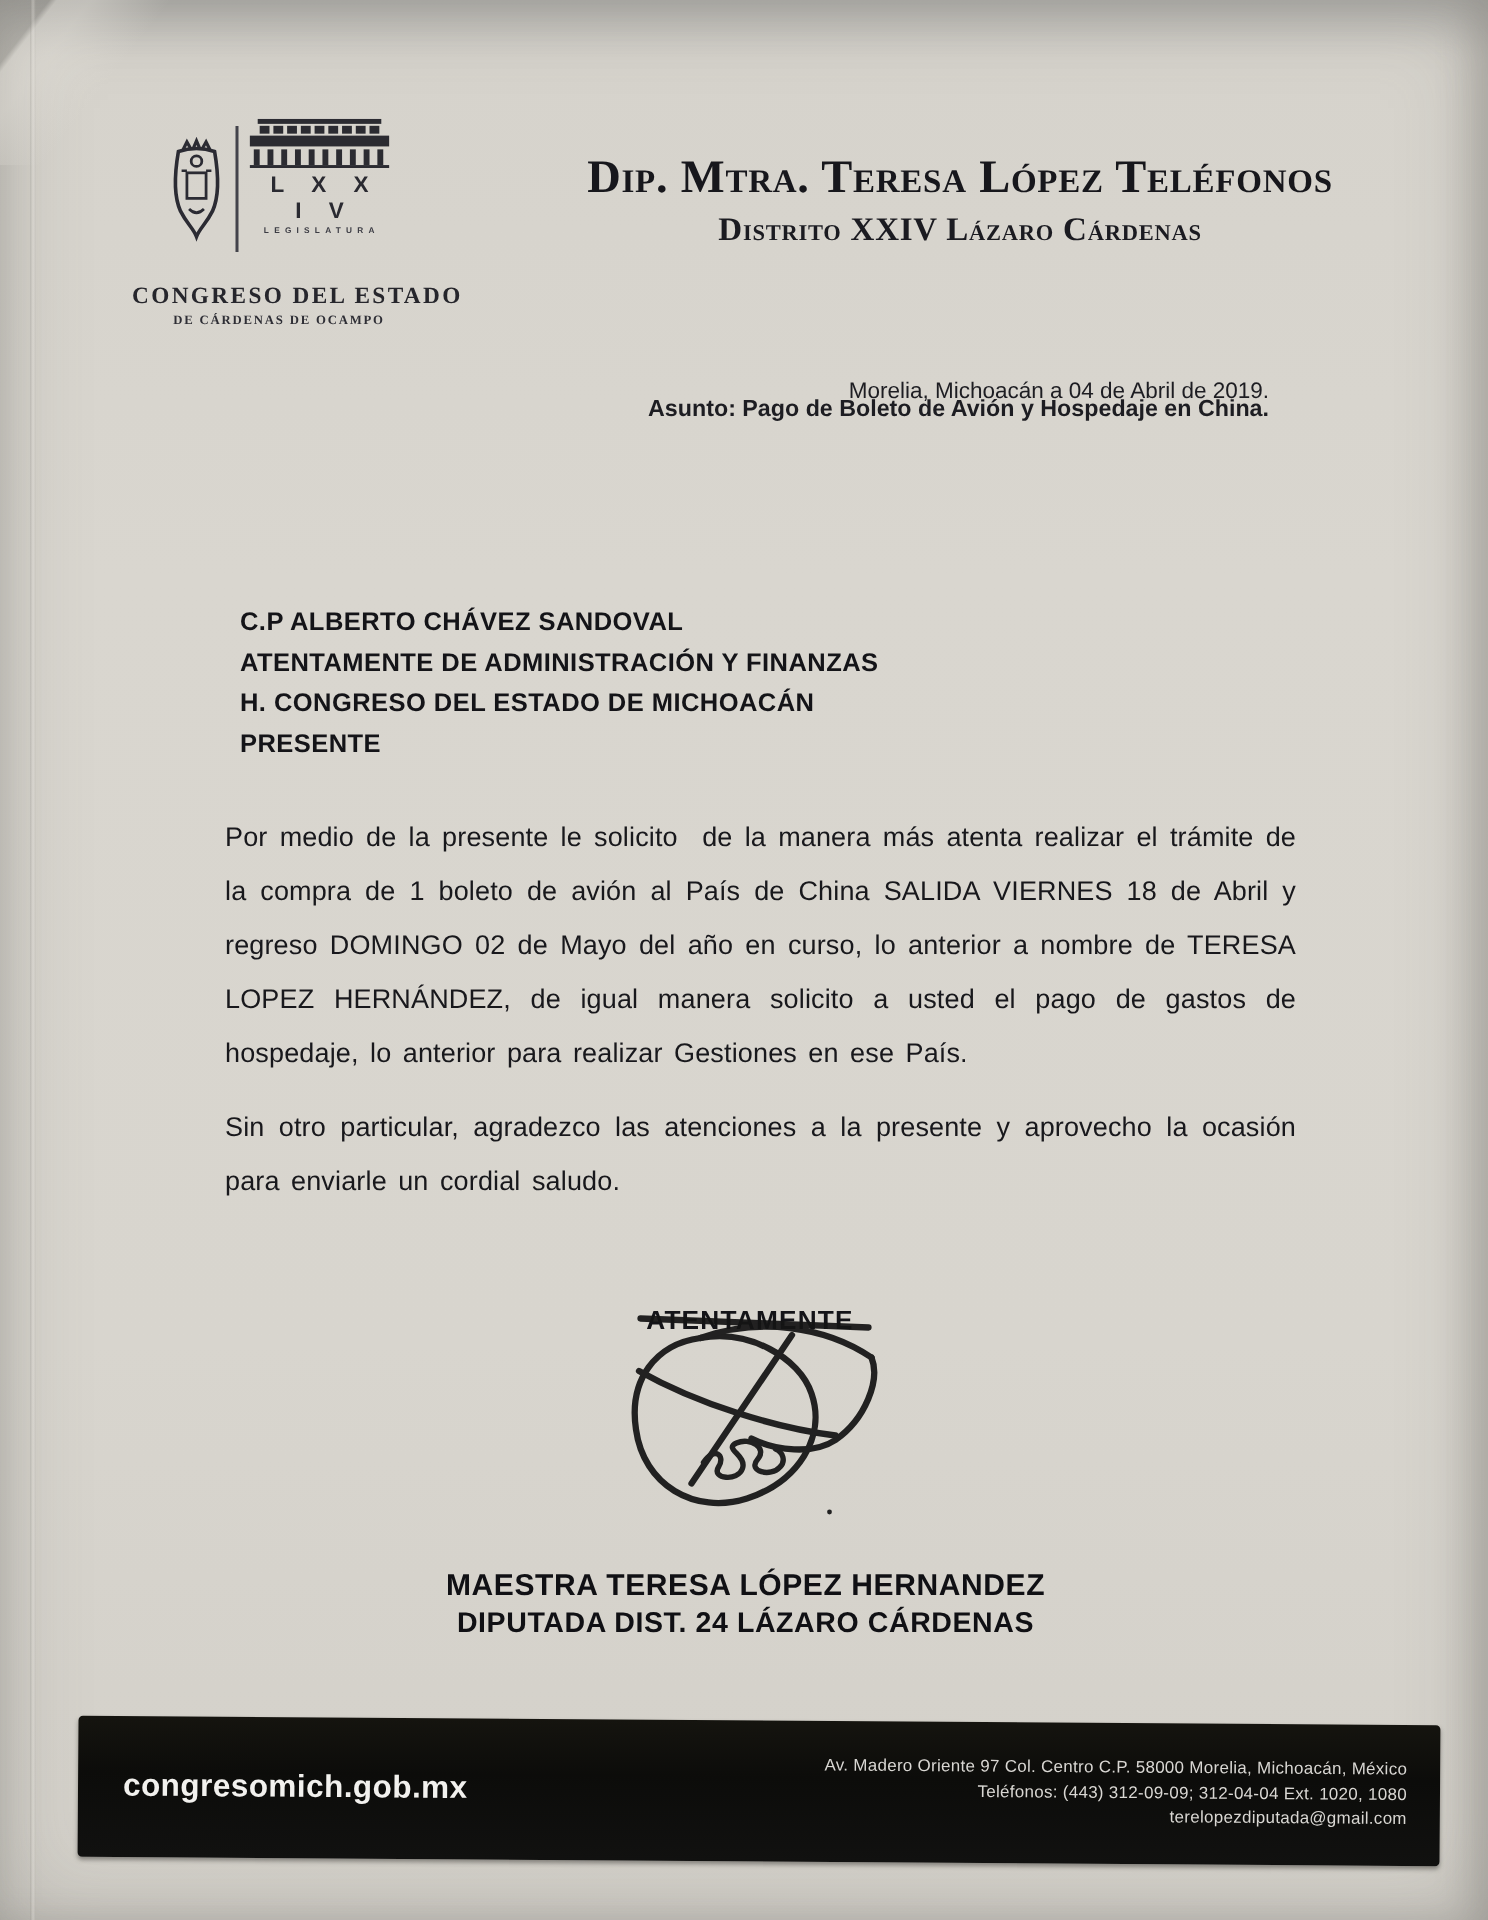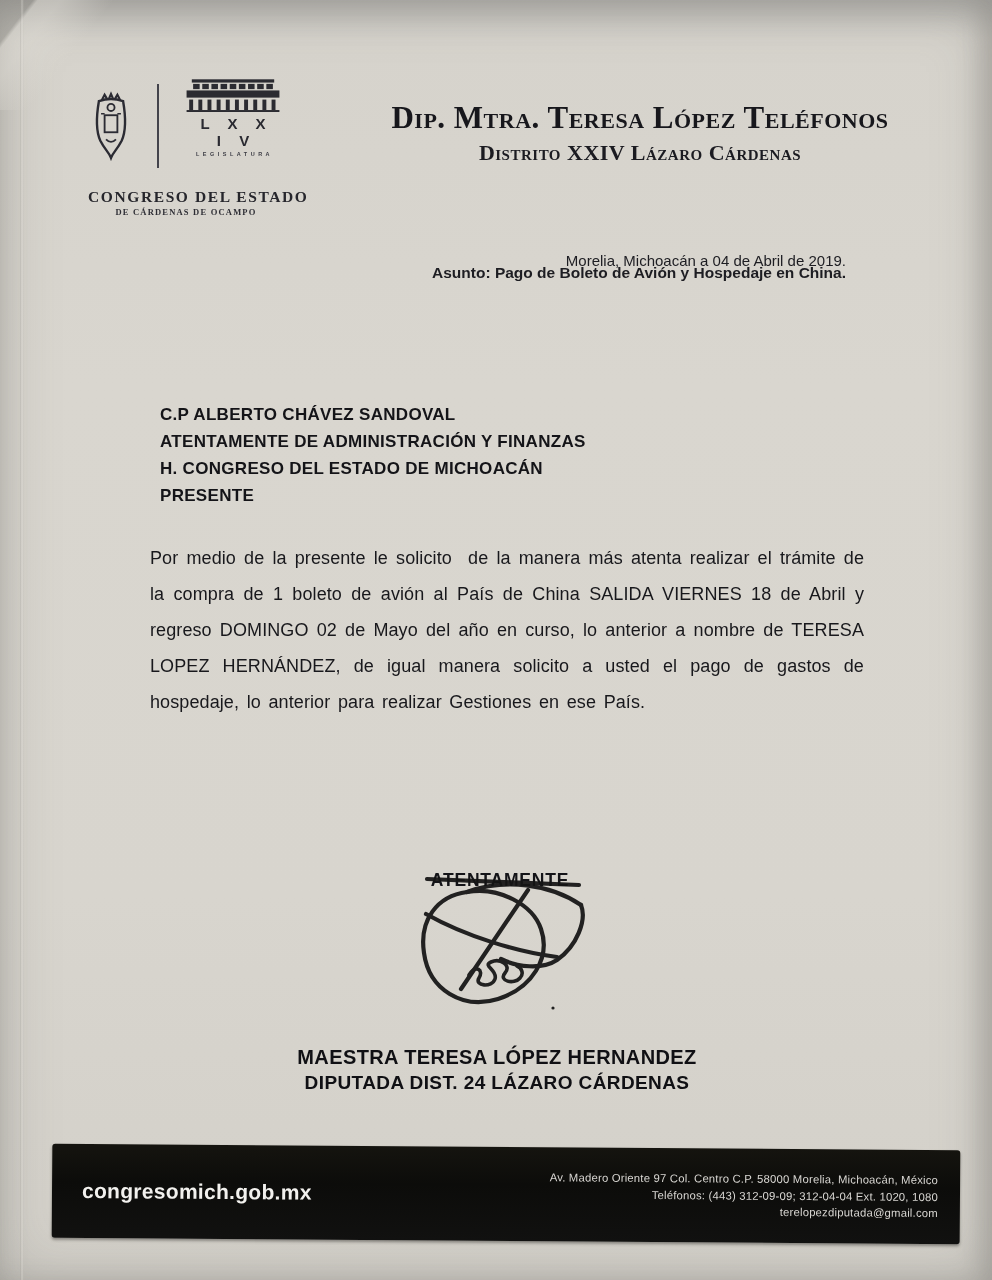--- a/index.html
+++ b/index.html
@@ -22,21 +22,21 @@
   }
   .crease-left{
     position:absolute;left:20px;top:0;bottom:0;width:4px;
     background:linear-gradient(90deg,rgba(120,118,112,.20),rgba(235,232,226,.35),rgba(120,118,112,.08));
     pointer-events:none;
   }
   .content{position:absolute;inset:0;filter:blur(.25px);color:#1b1b1e;}
 
   
   .letterhead-left{position:absolute;left:88px;top:78px;width:196px;text-align:center;}
-  .logo-row{display:flex;align-items:flex-start;justify-content:center;gap:24px;}
+  .logo-row{display:flex;align-items:flex-start;justify-content:center;gap:4px;}
   .shield-wrap{padding-top:4px;}
   .logo-divider{width:2px;height:84px;background:#43434b;margin-top:6px;}
   .legis-col{display:flex;flex-direction:column;align-items:center;width:100px;}
   .legis-number{font-weight:700;font-size:15px;letter-spacing:7px;color:#2a2a31;margin-top:3px;padding-left:7px;}
   .legis-label{font-size:5.5px;letter-spacing:3.5px;color:#3c3c44;font-weight:700;margin-top:2px;padding-left:3px;}
   .org-name{font-family:"Liberation Serif", serif;font-weight:700;font-size:15.5px;letter-spacing:1.6px;color:#26262c;margin-top:10px;white-space:nowrap;}
   .org-location{font-family:"Liberation Serif", serif;font-weight:700;font-size:8.5px;letter-spacing:1.2px;color:#2e2e35;margin-top:1px;}
 
   .deputy-title-block{position:absolute;left:330px;top:100px;width:620px;text-align:center;}
   .deputy-title{
@@ -146,20 +146,21 @@
     <div class="subject-line">Asunto: Pago de Boleto de Avión y Hospedaje en China.</div>
 
     <div class="recipient-block">
       <div>C.P ALBERTO CHÁVEZ SANDOVAL</div>
       <div>ATENTAMENTE DE ADMINISTRACIÓN Y FINANZAS</div>
       <div>H. CONGRESO DEL ESTADO DE MICHOACÁN</div>
       <div>PRESENTE</div>
     </div>
 
     <div class="body-par par-1">Por medio de la presente le solicito  de la manera más atenta realizar el trámite de la compra de 1 boleto de avión al País de China SALIDA VIERNES 18 de Abril y regreso DOMINGO 02 de Mayo del año en curso, lo anterior a nombre de TERESA LOPEZ HERNÁNDEZ, de igual manera solicito a usted el pago de gastos de hospedaje, lo anterior para realizar Gestiones en ese País.</div>
+    <div class="body-par par-2">Sin otro particular, agradezco las atenciones a la presente y aprovecho la ocasión para enviarle un cordial saludo.</div>
 
     <div class="closing">ATENTAMENTE</div>
     <svg class="signature-svg" width="220" height="175" viewBox="0 0 220 175" fill="none" stroke="#141414" stroke-width="4.2" stroke-linecap="round" opacity="0.93">
       <path d="M 22,21 L 174,27"></path>
       <path d="M 62,34 C 32,38 14,62 19,95 C 24,132 58,152 93,141 C 127,130 146,100 136,71 C 128,47 94,28 62,34"></path>
       <path d="M 62,34 C 100,20 145,26 176,47"></path>
       <path d="M 176,47 C 182,62 172,88 152,102 C 137,112 112,109 96,101"></path>
       <path d="M 123,32 L 56,131"></path>
       <path d="M 21,56 C 60,78 112,94 152,99"></path>
       <path d="M 64,117 c 7,-11 15,-5 10,3 c -5,8 13,10 16,1 c 3,-9 -13,-13 -4,-17 c 9,-4 21,3 14,11 c -7,8 9,12 15,5 c 4,-4 2,-10 -3,-12" stroke-width="3.6"></path>

